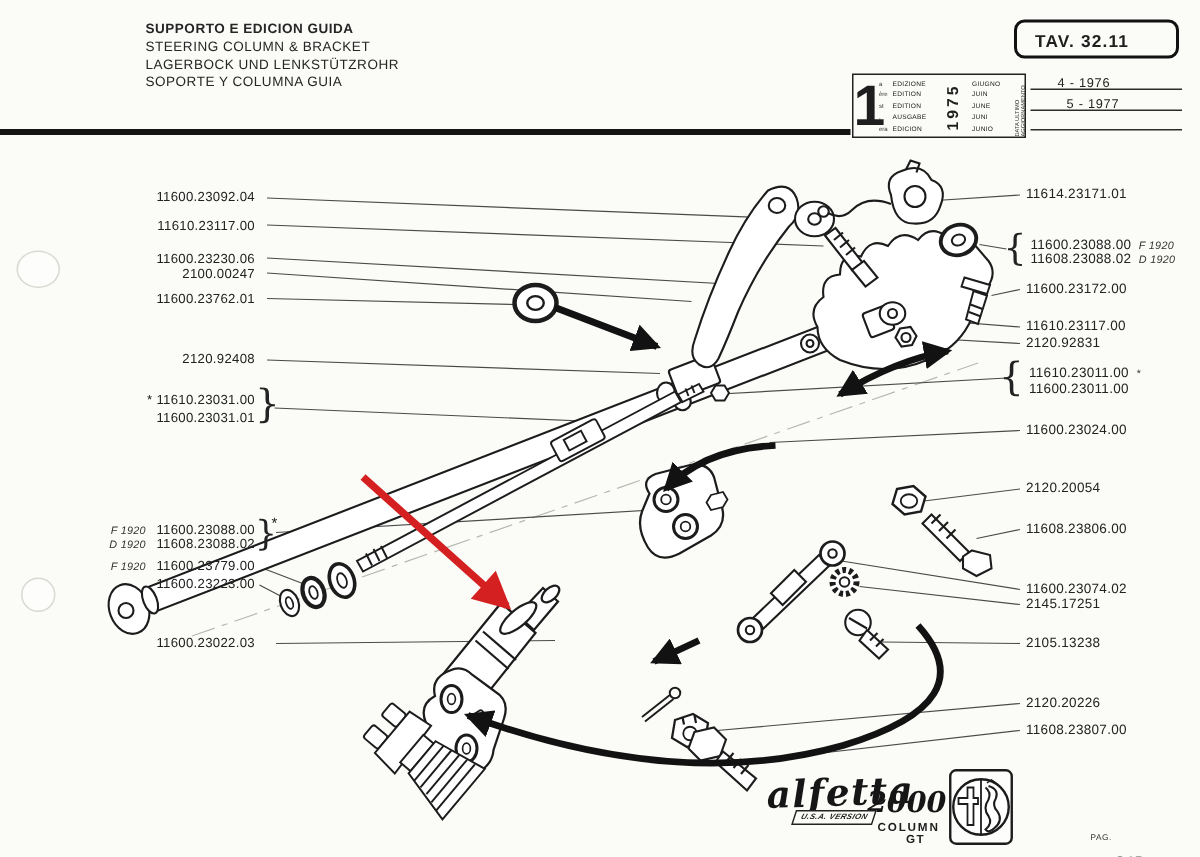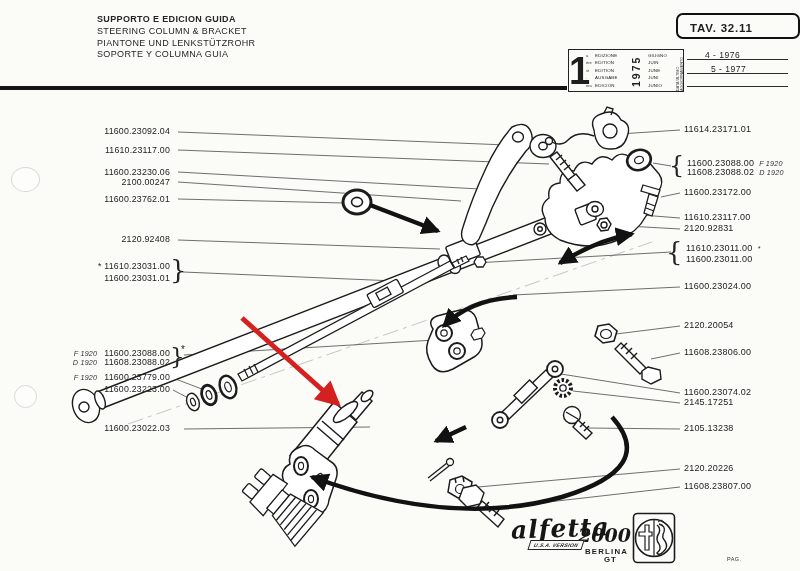--- a/index.html
+++ b/index.html
@@ -2,21 +2,21 @@
 <html><head>
 <meta charset="utf-8">
 <style>
   html,body{margin:0;padding:0;}
   .page{position:relative;width:800px;height:571px;background:#fbfbf8;overflow:hidden;
         font-family:"Liberation Sans",sans-serif;color:#1e1e1e;}
   
   .titles{position:absolute;left:97px;top:14px;font-size:9px;line-height:11.8px;
           letter-spacing:.35px;color:#262626;white-space:nowrap;}
   .titles .t0{font-weight:bold;}
-  .tav-box{position:absolute;left:676px;top:13px;width:124px;height:26px;
+  .tav-box{position:absolute;left:676px;top:13px;width:110px;height:26px;
            border:2.5px solid #111;border-radius:7px;background:#fbfbf8;
            font-size:11.5px;font-weight:bold;letter-spacing:.8px;line-height:26px;
            padding-left:12px;box-sizing:border-box;}
   .rule{position:absolute;left:0;top:86px;width:567px;height:3.5px;background:#141414;}
   .edition-box{position:absolute;left:568px;top:49px;width:116px;height:43px;
                border:1.5px solid #222;box-sizing:border-box;display:flex;
                align-items:center;background:#fbfbf8;}
   .ed-one{font-size:38px;font-weight:bold;line-height:36px;width:17px;text-align:center;}
   .ed-ord{width:9px;font-size:4px;line-height:7.4px;color:#333;}
   .ed-words{width:34px;font-size:4.4px;line-height:7.4px;letter-spacing:.2px;color:#222;}
@@ -59,21 +59,21 @@
 <body>
 
 <div class="page">
 
   <div class="hole" style="left:11px;top:167px;width:27px;height:23px;"></div>
   <div class="hole" style="left:14px;top:385px;width:21px;height:21px;"></div>
 
   <div class="titles">
     <div class="t0">SUPPORTO E EDICION GUIDA</div>
     <div>STEERING COLUMN &amp; BRACKET</div>
-    <div>PIANTONE UND LENKSTÜTZROHR</div>
+    <div>LAGERBOCK UND LENKSTÜTZROHR</div>
     <div>SOPORTE Y COLUMNA GUIA</div>
   </div>
 
   <div class="tav-box">TAV. 32.11</div>
 
   <div class="rule"></div>
 
   <div class="edition-box">
     <div class="ed-one">1</div>
     <div class="ed-ord">
@@ -449,21 +449,21 @@
       <span class="note"></span>
     </div>
   <div class="lblR" style="top:481px;">
       <span>11608.23807.00</span>
       <span class="note"></span>
     </div>
 
   <div class="brand-script">alfetta</div>
   <div class="brand-variant">2000</div>
   <div class="usa-banner">U.S.A. VERSION</div>
-  <div class="body1">BERLINA</div>
+  <div class="body1">COLUMN</div>
   <div class="body2">GT</div>
 
   <svg class="logo" width="44" height="52" viewBox="0 0 44 52">
     <rect x="1.5" y="1.5" width="41" height="49" rx="4" fill="#fdfdfb" stroke="#1c1c1c" stroke-width="1.6"></rect>
     <circle cx="22" cy="26" r="18.5" fill="#fff" stroke="#1c1c1c" stroke-width="1.6"></circle>
     <line x1="22" y1="8" x2="22" y2="44" stroke="#1c1c1c" stroke-width="1.2"></line>
     <g fill="none" stroke="#1c1c1c" stroke-width="1.2">
       <path d="M13 13 L17 13 L17 20 L20 20 L20 24 L17 24 L17 38 L13 38 L13 24 L7 24 L7 20 L13 20 Z"></path>
     </g>
     <g fill="none" stroke="#1c1c1c" stroke-width="1.4">

